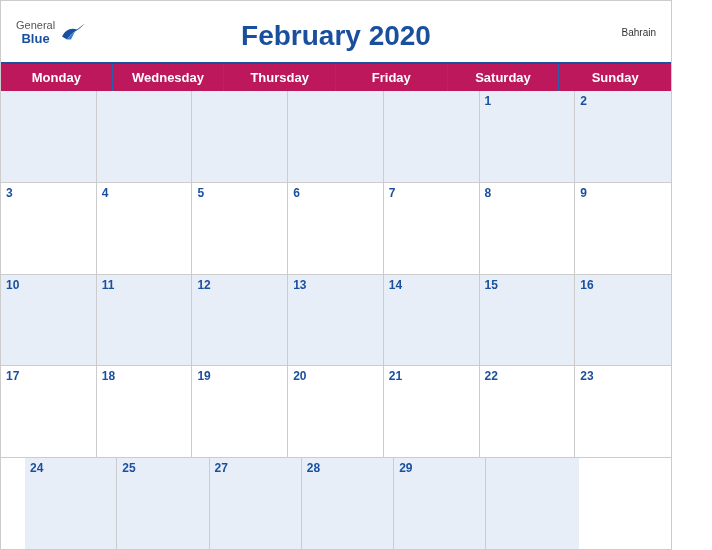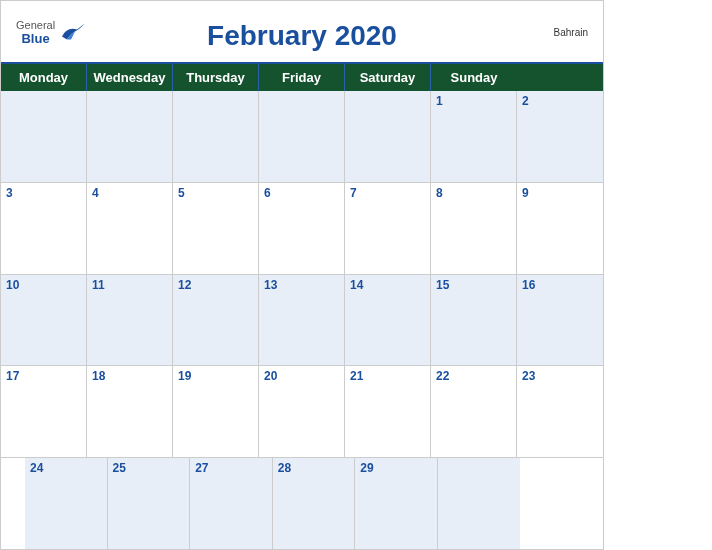--- a/index.html
+++ b/index.html
@@ -4,21 +4,21 @@
   <style>
     * { margin: 0; padding: 0; box-sizing: border-box; }
     body {
       width: 712px;
       height: 550px;
       font-family: Arial, sans-serif;
       background: #fff;
       overflow: hidden;
     }
     .calendar-container {
-      width: 604px;
+      width: 672px;
       height: 550px;
       background: #fff;
       border: 1px solid #ccc;
       display: flex;
       flex-direction: column;
     }
     .calendar-header {
       display: flex;
       align-items: center;
       justify-content: center;
@@ -71,22 +71,22 @@
       color: #333;
     }
     .calendar-grid {
       flex: 1;
       display: flex;
       flex-direction: column;
       border-top: 2px solid #1a4f9e;
     }
     .day-headers {
       display: grid;
-      grid-template-columns: repeat(7, 1fr);
-      background: #14532d;
+      grid-template-columns: repeat(6, 1fr);
+      background: #be185d;
     }
     .day-header {
       text-align: center;
       color: #fff;
       font-size: 13px;
       font-weight: bold;
       padding: 6px 2px;
       border-right: 1px solid #2a5fae;
     }
     .day-header:last-child {

